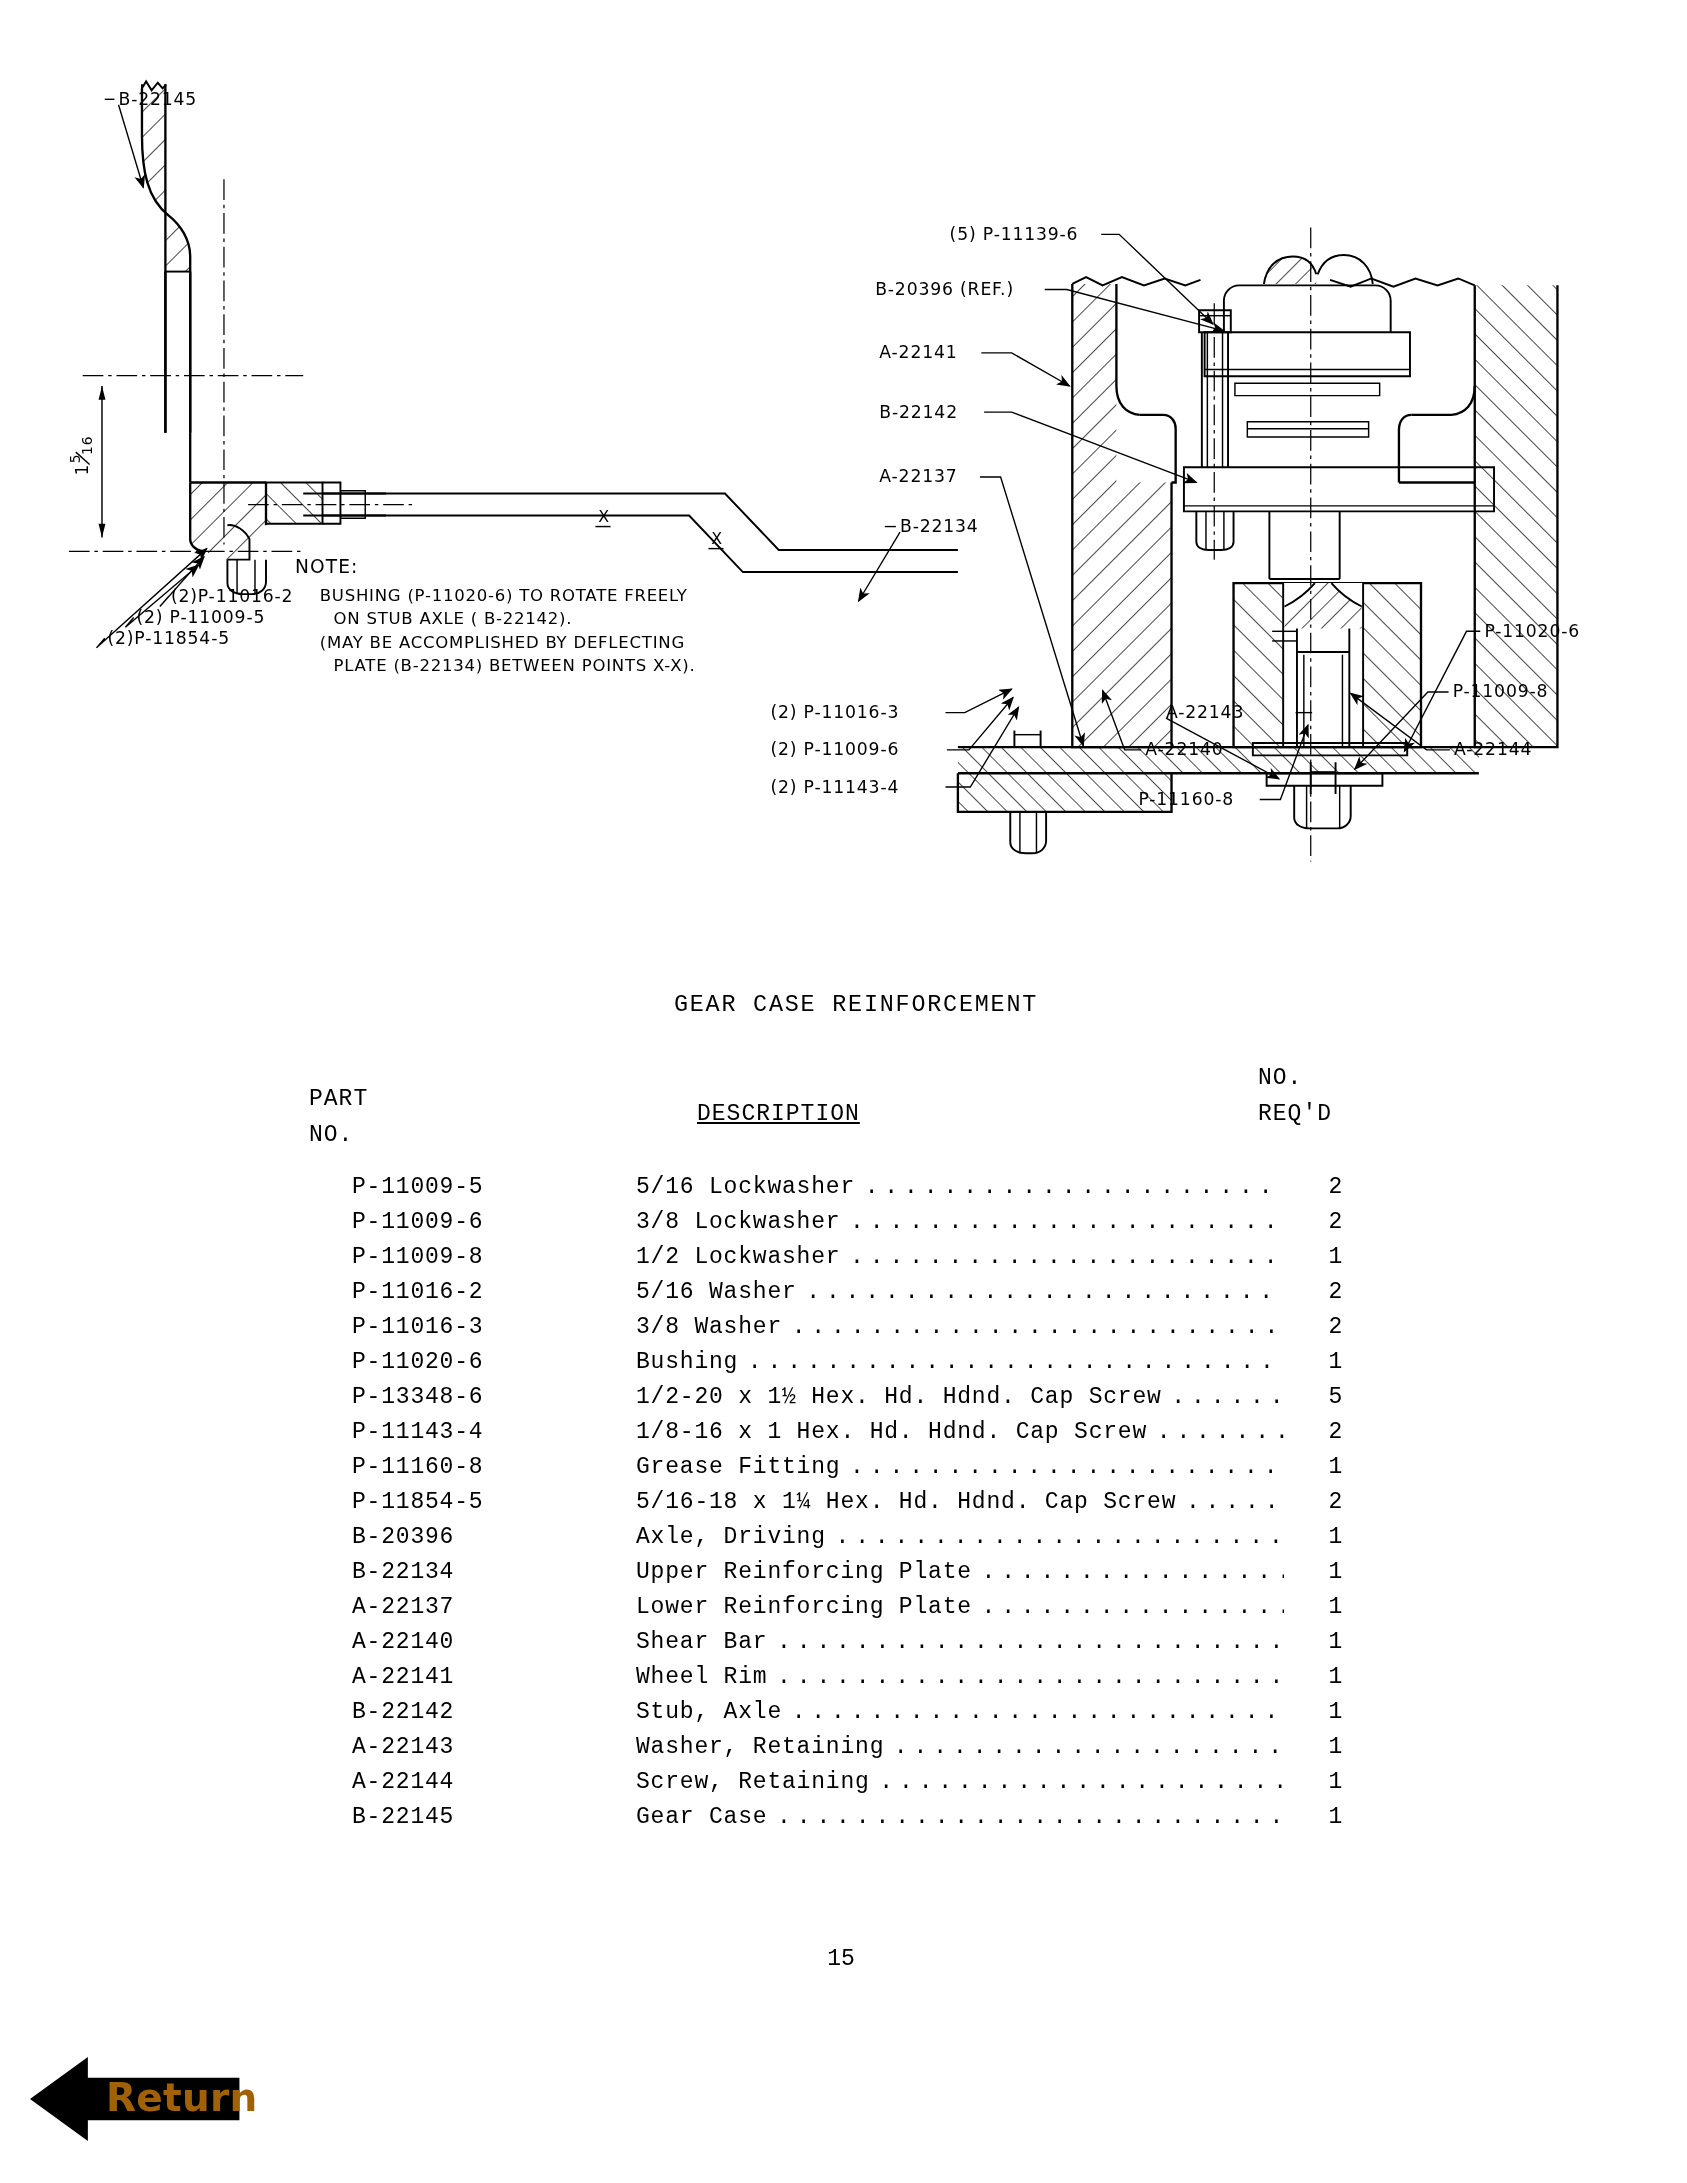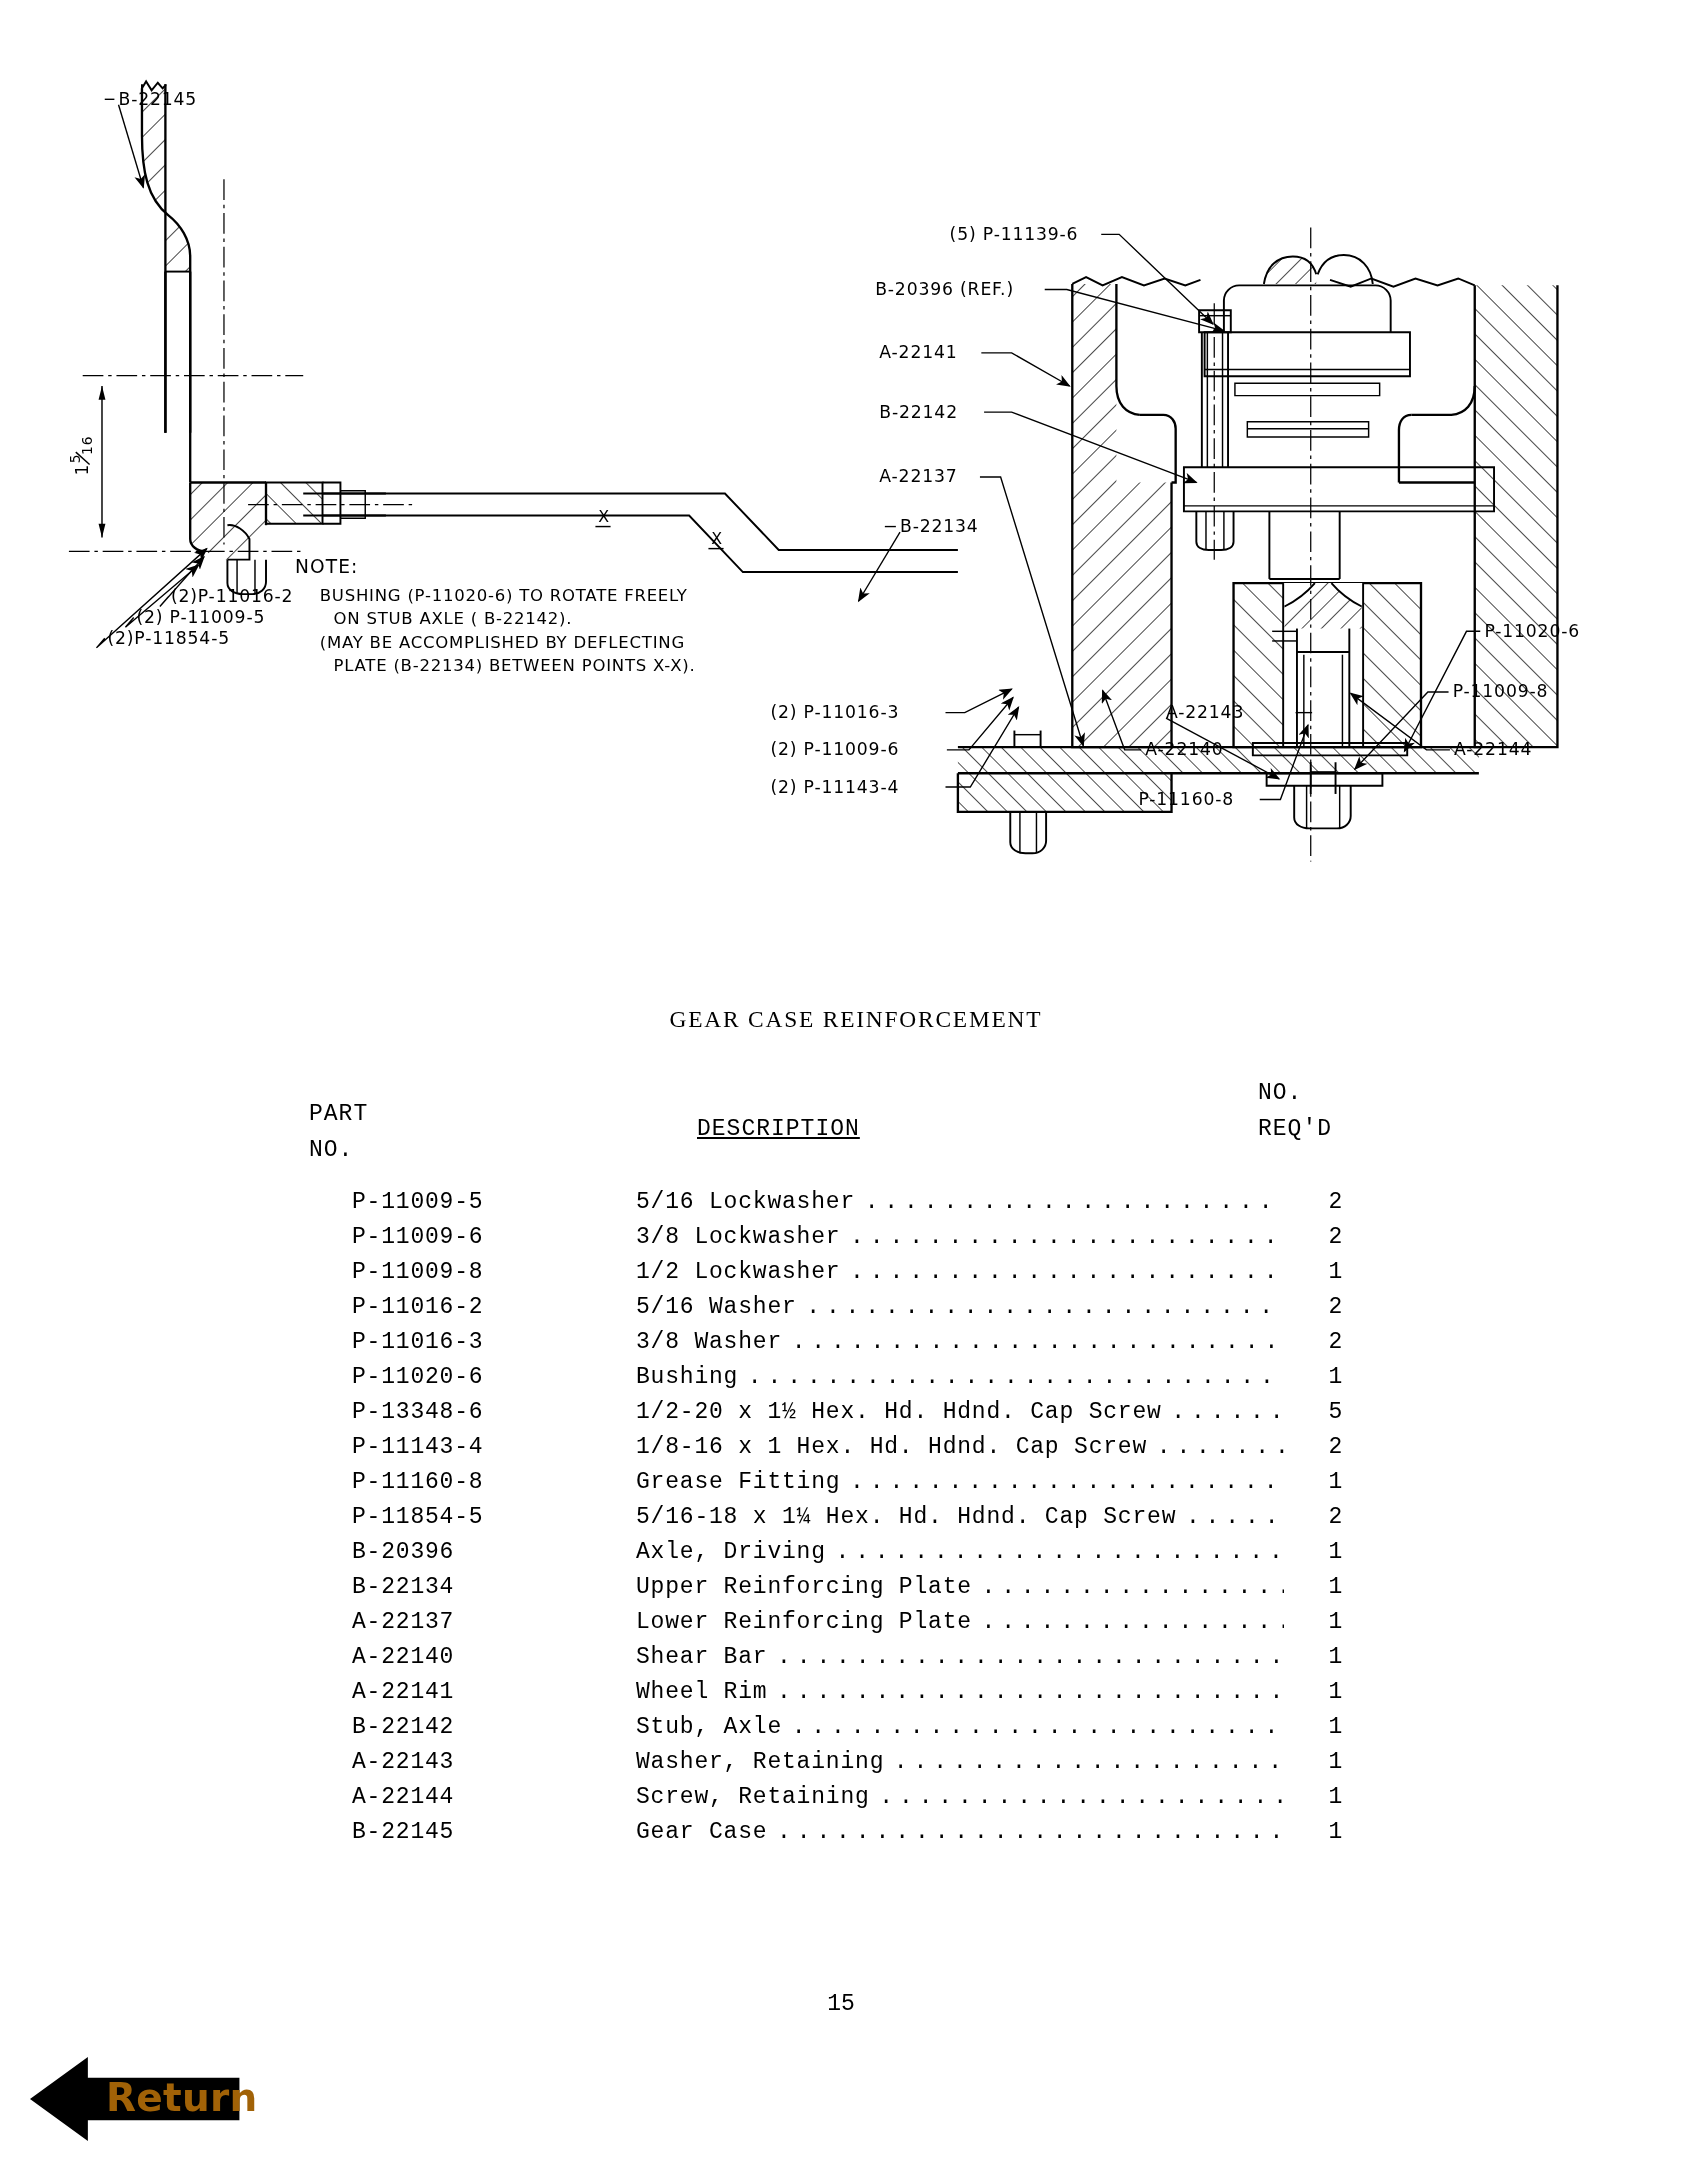--- a/index.html
+++ b/index.html
@@ -69,23 +69,22 @@
   #parts-section {
     position: absolute;
     left: 0;
     top: 992px;
     width: 1687px;
   }
   #list-title {
     text-align: center;
     font-size: 23.4px;
     letter-spacing: 1.8px;
-    margin: 14px 0 47px 0;
+    margin: 0 0 47px 0;
     padding-left: 25px;
-    font-family: Liberation Serif, serif;
   }
   .hdr-row {
     position: relative;
     height: 33px;
     font-size: 23px;
     letter-spacing: 1px;
   }
   .col-part   { position: absolute; left: 309px; margin-top: 21px; }
   .col-desc   { position: absolute; left: 697px; text-decoration: underline; }
   .col-qty    { position: absolute; left: 1258px; }
@@ -128,21 +127,21 @@
     left: 1279px;
     top: 0;
     width: 27.6px;
     text-align: center;
   }
 
   
   #page-number {
     position: absolute;
     left: 793px;
-    top: 1991px;
+    top: 1946px;
     width: 96px;
     text-align: center;
     font-size: 23px;
   }
   #return-button {
     position: absolute;
     left: 30px;
     top: 2054px;
     width: 248px;
     height: 90px;

